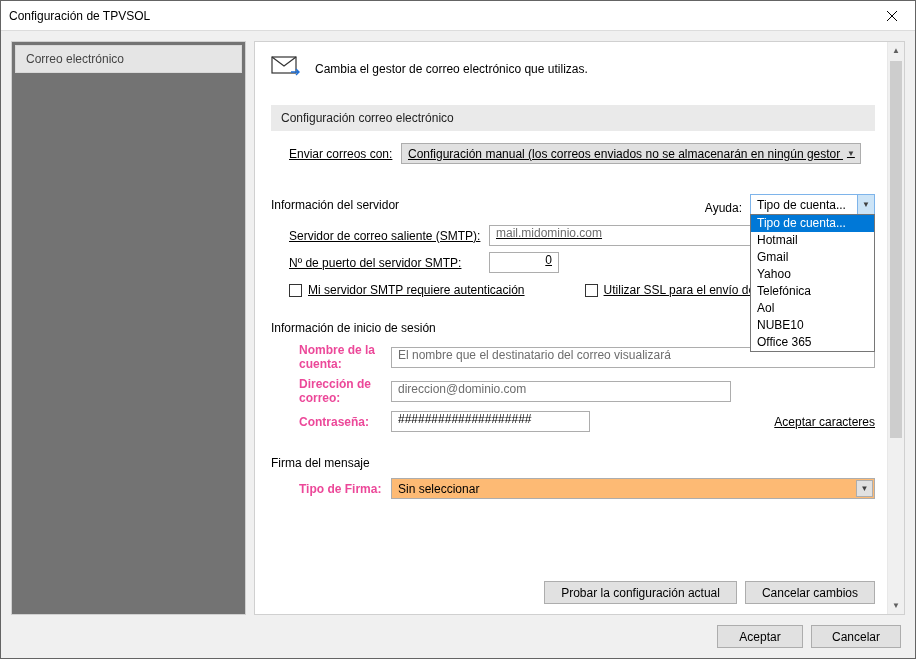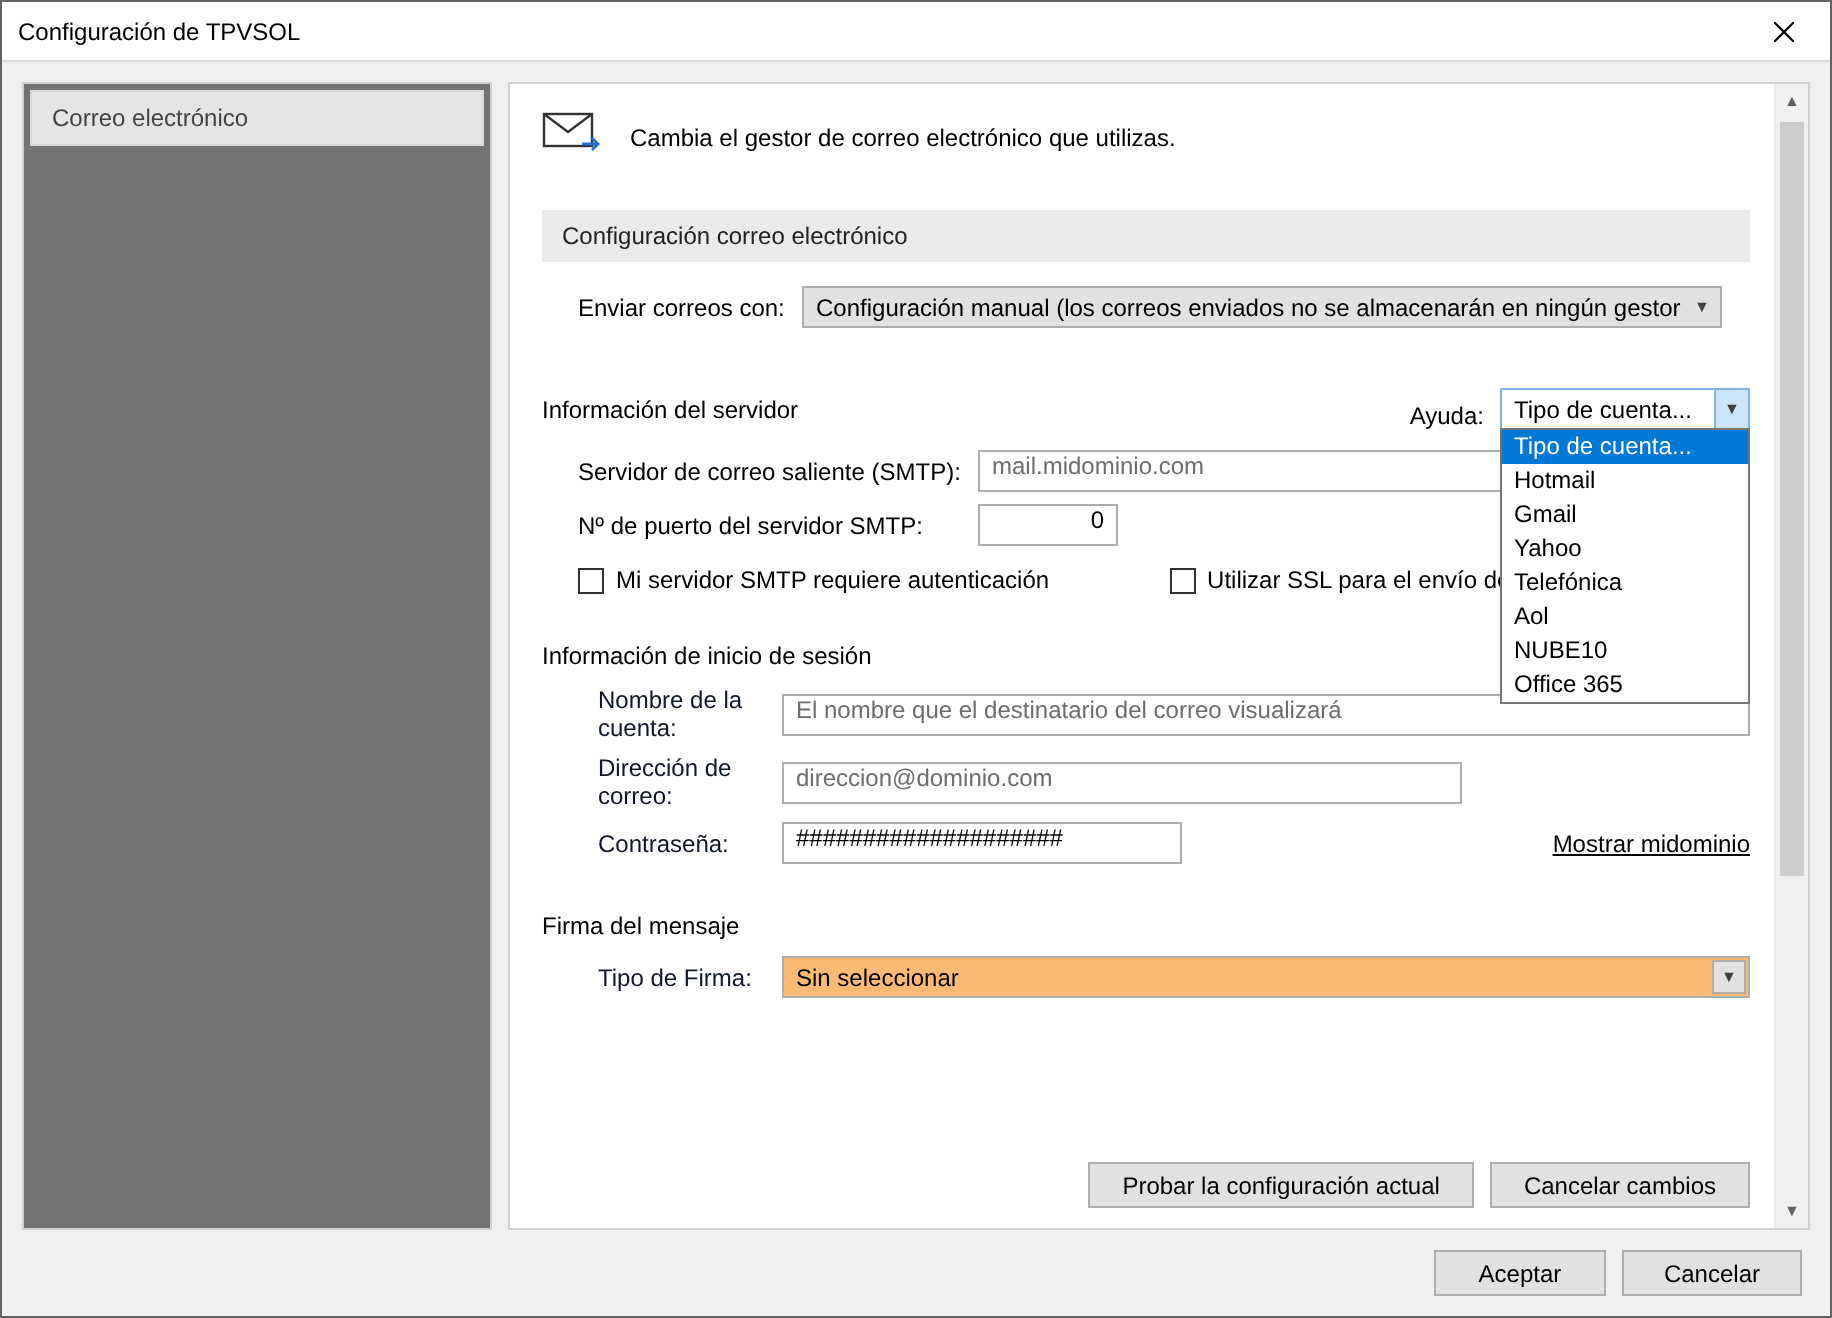--- a/index.html
+++ b/index.html
@@ -17,24 +17,24 @@
   .content { flex:1; padding:14px 12px 10px 16px; position:relative; display:flex; flex-direction:column;border-radius:18px; }
   .scrollbar { width:17px; background:#f0f0f0; display:flex; flex-direction:column; border-left:1px solid #e8e8e8; }
   .scroll-arrow { height:17px; display:flex; align-items:center; justify-content:center; color:#606060; font-size:8px; }
   .scroll-track { flex:1; background:#f0f0f0; position:relative; }
   .scroll-thumb { position:absolute; top:2px; left:2px; right:2px; height:70%; background:#cdcdcd; }
   .header-row { display:flex; align-items:center; gap:14px; margin-bottom:24px; }
   .env-icon svg { width:30px; height:22px; }
   .desc { font-size:12px; color:#000; }
   .section-band { background:#eaeaea; padding:6px 10px; margin-bottom:12px; font-size:12px; color:#222; }
   .row { display:flex; align-items:center; margin-bottom:6px; }
-  .label-indent { padding-left:18px; }
+  .label-indent { padding-left:18px;text-decoration:underline; }
   .subhead { margin:18px 0 8px 0; color:#000; }
   .form-label { width:200px; color:#000; }
-  .form-label-sm { width:120px; color:#0f172a; padding-left:28px; }
+  .form-label-sm { width:120px; color:#ec4899; padding-left:28px;font-weight:bold; }
   .select, .select-combo {
     flex:1; height:21px; border:1px solid #adadad; background:#e1e1e1;
     display:flex; align-items:center; justify-content:space-between;
     padding:0 2px 0 6px; color:#000; position:relative;
   }
   .select-white {
     flex:1; height:21px; border:1px solid #adadad; background:#fdba74;
     display:flex; align-items:center; justify-content:space-between;
     padding:0 2px 0 6px; color:#000;
   }
@@ -163,21 +163,21 @@
 
           <div class="row">
             <div class="form-label-sm">Dirección de correo:</div>
             <div class="input-text placeholder grow" style="max-width:340px">direccion@dominio.com</div>
           </div>
 
           <div class="row" style="align-items:center">
             <div class="form-label-sm">Contraseña:</div>
             <div class="input-text grow" style="max-width:340px">####################</div>
             <div style="flex:1"></div>
-            <span class="link">Mostrar midominio</span>
+            <span class="link">Aceptar caracteres</span>
           </div>
 
           <div class="subhead">Firma del mensaje</div>
 
           <div class="row">
             <div class="form-label-sm" style="width:120px">Tipo de Firma:</div>
             <div class="select-white grow">
               <span>Sin seleccionar</span>
               <span class="select-arrow-btn">▼</span>
             </div>

